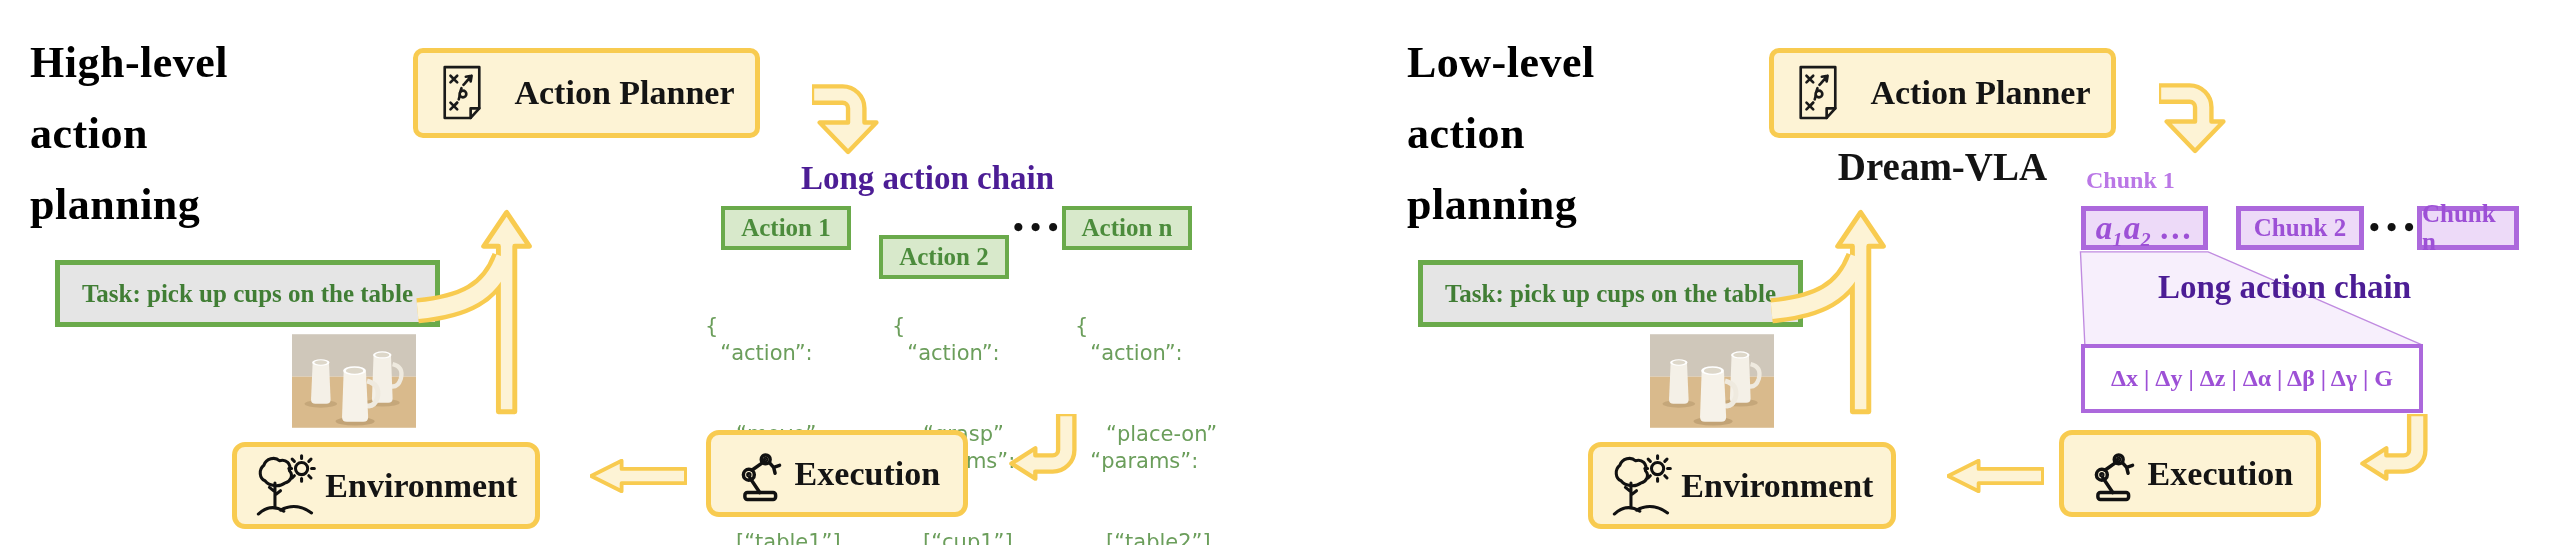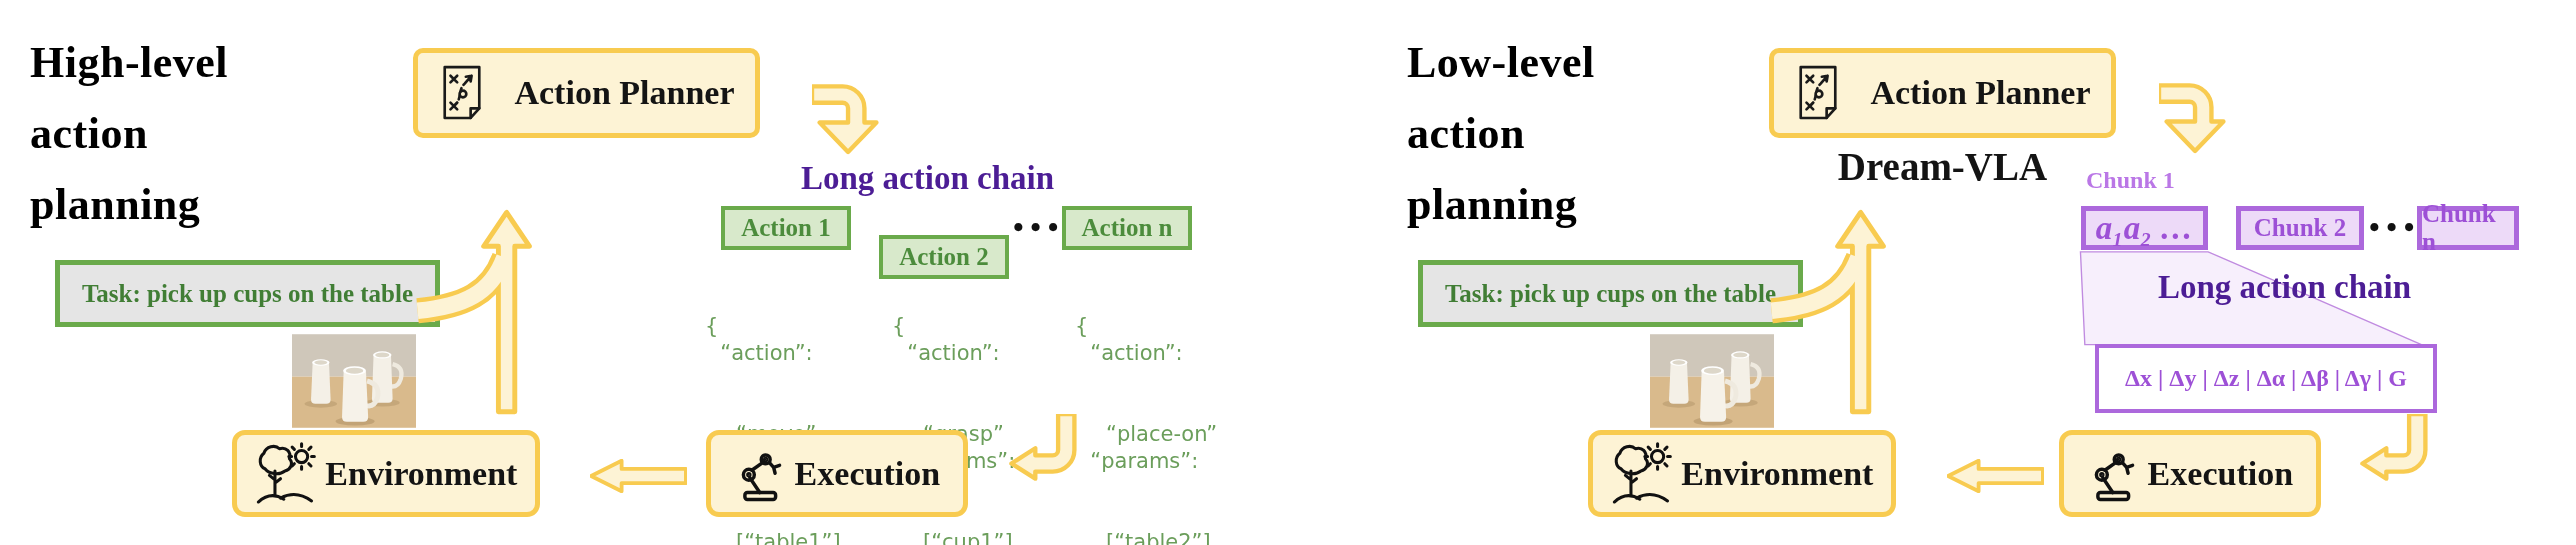--- a/index.html
+++ b/index.html
@@ -20,21 +20,21 @@
         font:700 23px "DejaVu Sans",sans-serif;color:#111;letter-spacing:2.7px;}
   .code{position:absolute;font:400 21px/27px "DejaVu Sans",sans-serif;color:#6B9E5B;white-space:pre;}
   .code div:nth-child(2),.code div:nth-child(4){padding-left:15.3px;}
   .code div:nth-child(3),.code div:nth-child(5){padding-left:31px;}
   .task-box{position:absolute;box-sizing:border-box;background:#e5e5e5;border:5.5px solid #6AAA4B;
             color:#417E35;font:600 25px "Liberation Serif",serif;display:flex;align-items:center;justify-content:center;margin-left:17px;}
   .chunk1-label{position:absolute;font:600 24px "Liberation Serif",serif;color:#BA77E6;}
   .vector-box{position:absolute;box-sizing:border-box;background:#ffffff;border:4.4px solid #AC68DC;
               color:#9D50D6;font:700 24px "Liberation Serif",serif;display:flex;align-items:center;justify-content:center;}
   .math{font-style:italic;font-weight:600;font-size:33px;}
-  .env-box{width:308px;height:87px;border-radius:13px;gap:9.8px;}
+  .env-box{width:308px;height:87px;border-radius:13px;gap:9.8px;margin-top:12px;}
   .exec-box{width:262px;height:87px;border-radius:13px;gap:8.7px;}
   svg{display:block;}
 </style>
 </head>
 <body>
 
 <div class="canvas">
 
   <div class="panel-title" style="left:30px;top:27px;">
     <div>High-level</div>
@@ -182,21 +182,21 @@
 
   <div class="pchip" style="left:2081px;top:206px;width:127px;">
     <span class="math">a₁a₂ …</span>
   </div>
   <div class="pchip" style="left:2236px;top:206px;width:128px;">Chunk 2</div>
   <div class="dots" style="left:2371px;top:206px;width:44px;">•••</div>
   <div class="pchip" style="left:2417px;top:206px;width:102px;">Chunk n</div>
 
   <div class="chain-title" style="left:2158px;top:269px;width:304px;">Long action chain</div>
 
-  <div class="vector-box" style="left:2081px;top:344px;width:342px;height:69px;margin-left:14px;">Δx | Δy | Δz | Δα | Δβ | Δγ | G</div>
+  <div class="vector-box" style="left:2081px;top:344px;width:342px;height:69px;">Δx | Δy | Δz | Δα | Δβ | Δγ | G</div>
 
   <div class="task-box" style="left:1401px;top:260px;width:385px;height:67px;">Task: pick up cups on the table</div>
 
   <svg class="abs" style="left:1650px;top:334px;" width="124" height="94" viewBox="0 0 228 172">
     <rect x="0" y="0" width="228" height="78" fill="#cfc7ba"></rect>
     <rect x="0" y="78" width="228" height="94" fill="#d9ba8c"></rect>
     <ellipse cx="53" cy="128" rx="30" ry="7" fill="rgba(90,60,20,0.15)"></ellipse>
     <ellipse cx="166" cy="126" rx="32" ry="7" fill="rgba(90,60,20,0.15)"></ellipse>
     <ellipse cx="116" cy="160" rx="36" ry="8" fill="rgba(90,60,20,0.18)"></ellipse>
     <path d="M38,52 L35,120 Q35,128 43,128 L63,128 Q71,128 71,120 L68,52 Z" fill="#f4f0e7"></path>

